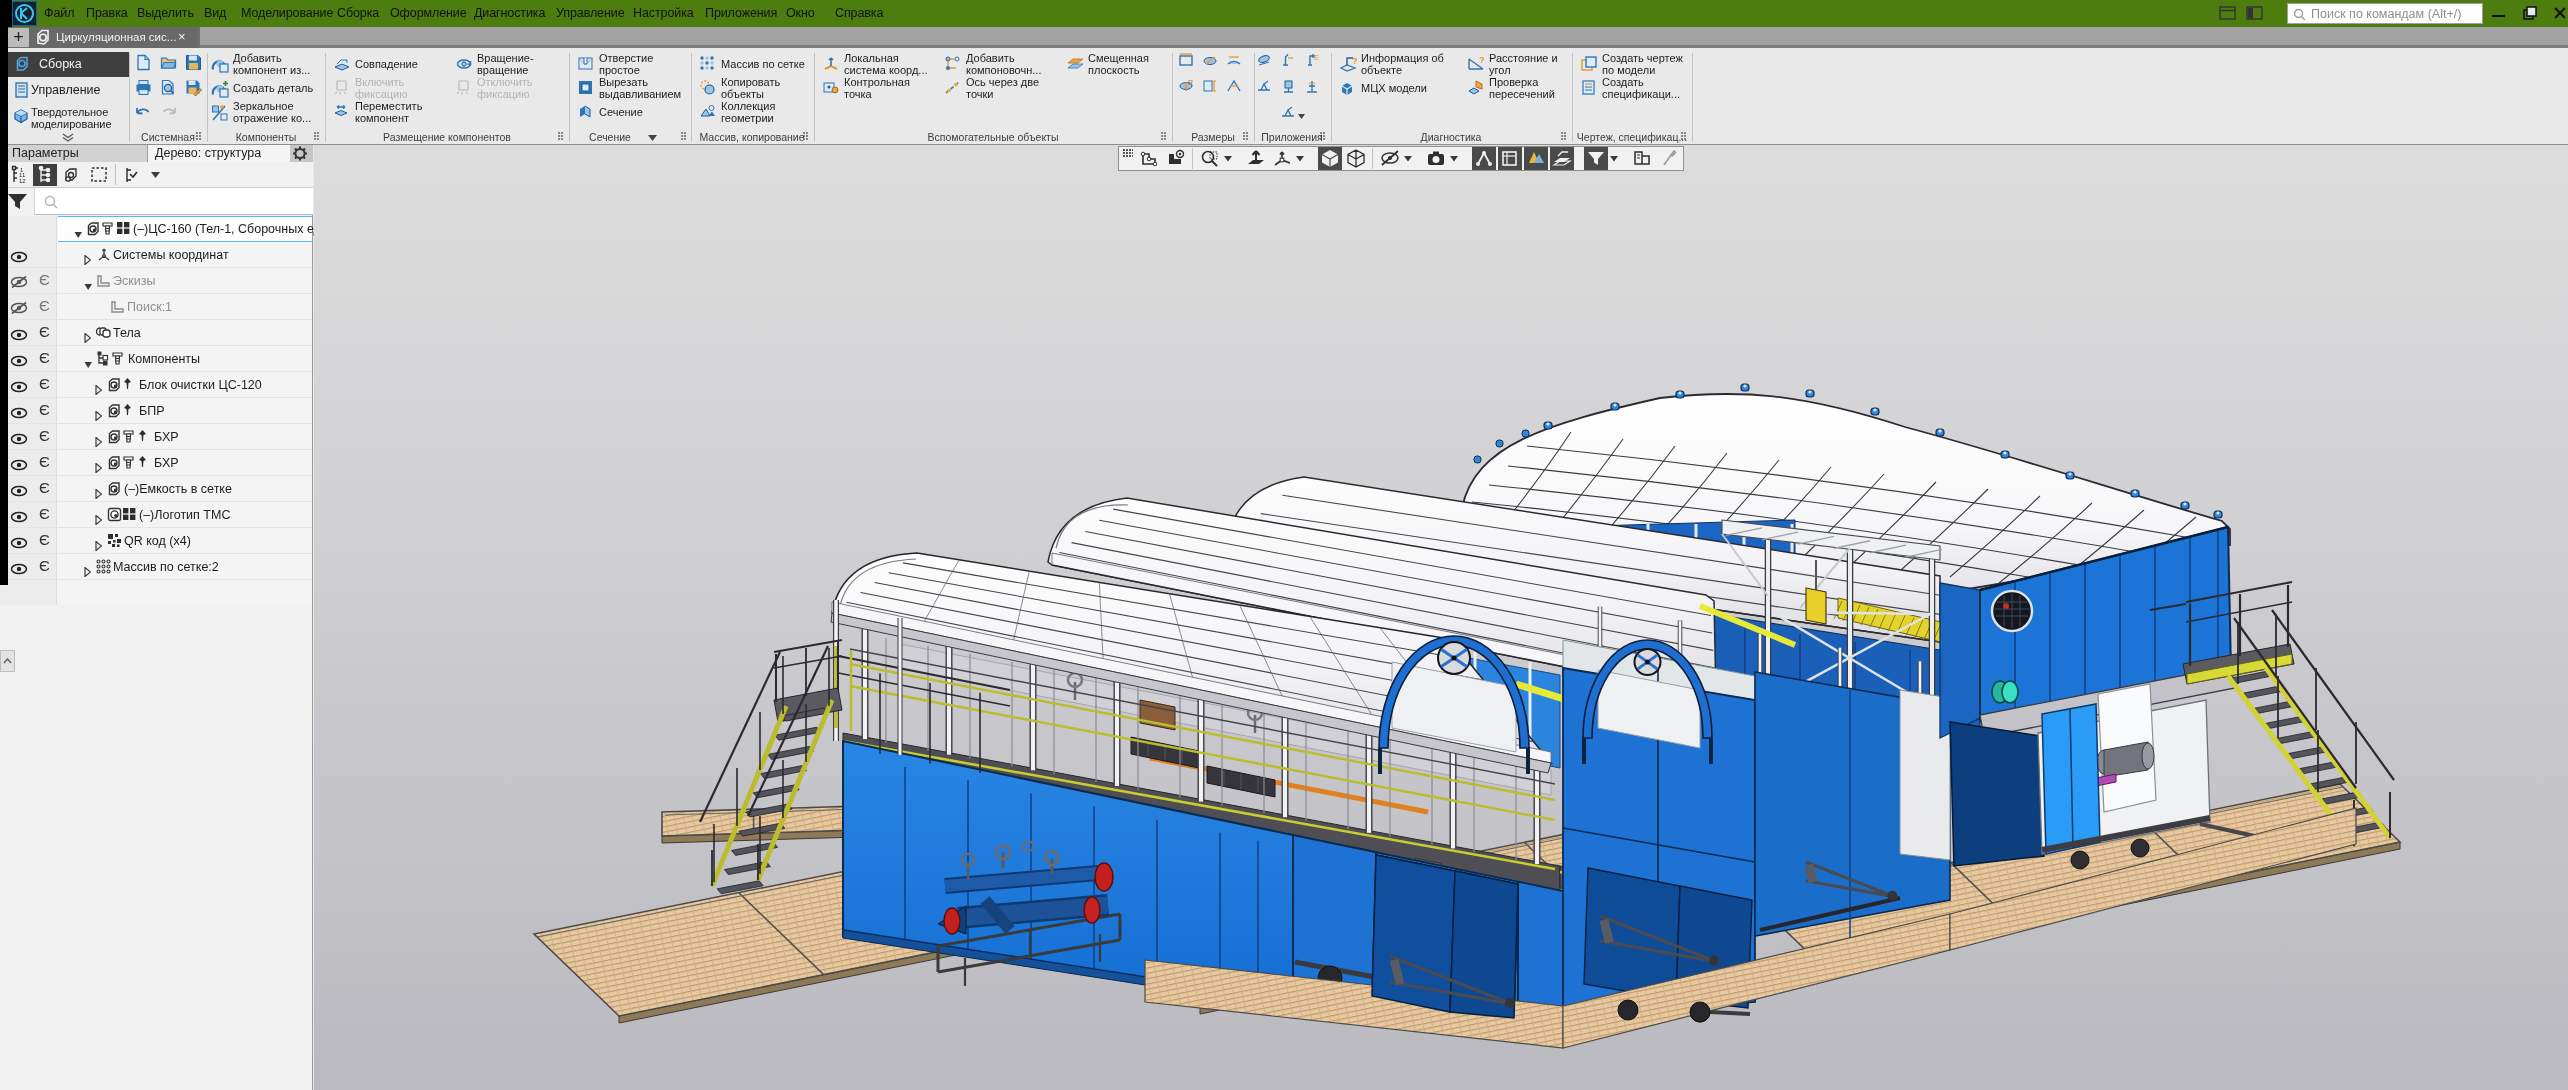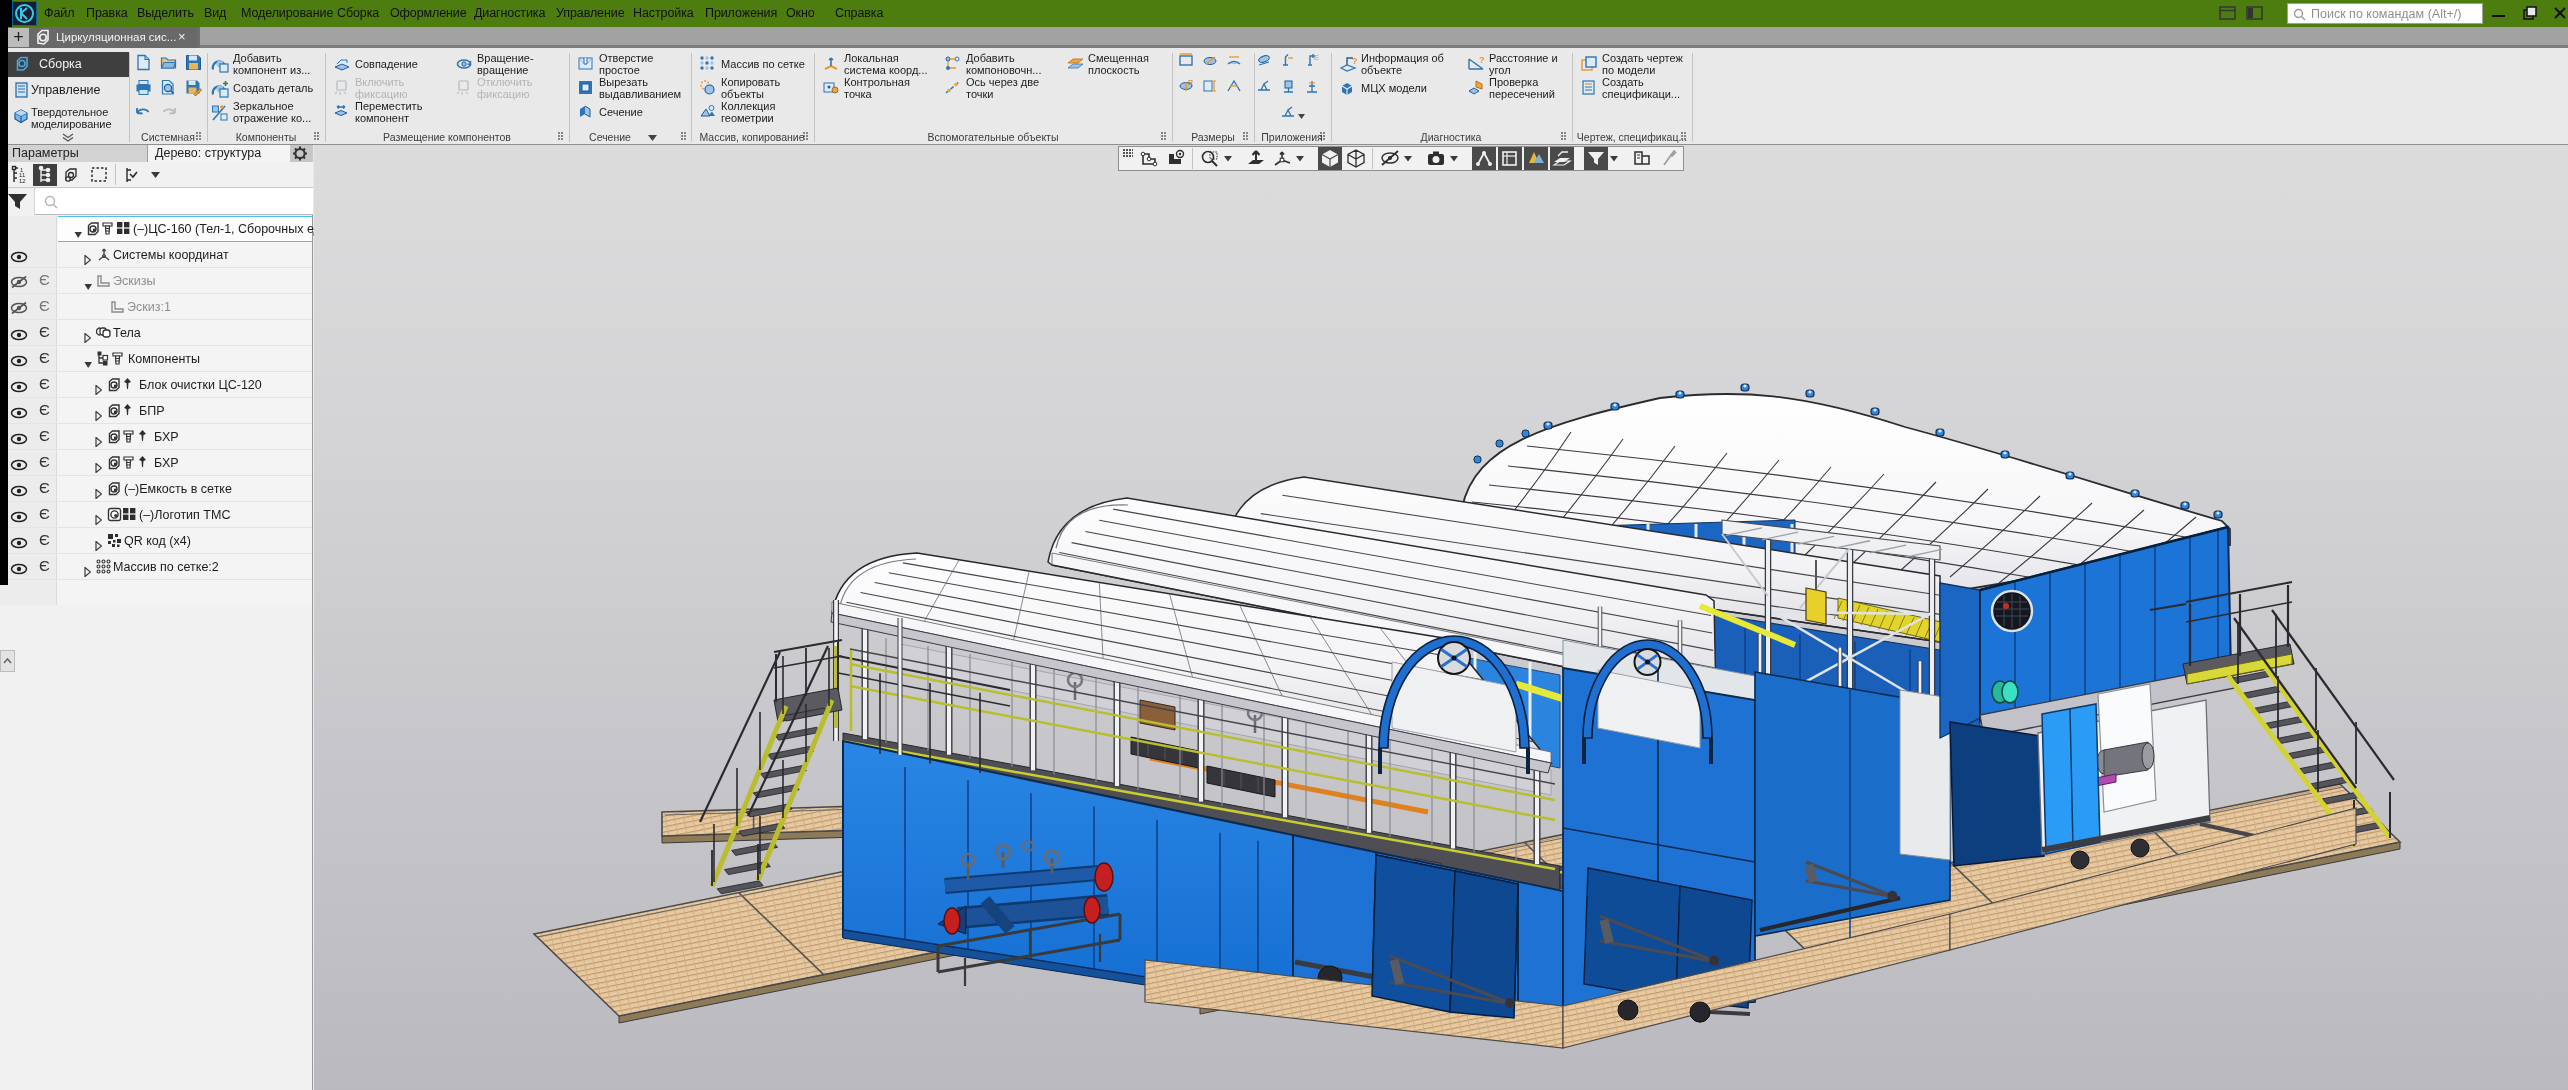--- a/index.html
+++ b/index.html
@@ -487,21 +487,21 @@
 <div class="abs" style="left:0;top:174px;width:312px;height:1px;background:#e4e4e4"></div>
 <div class="abs" style="left:10px;top:156px"><svg width="18" height="14">
         <ellipse cx="9" cy="7" rx="7.5" ry="4.6" fill="none" stroke="#555" stroke-width="1.5"></ellipse>
         <circle cx="9" cy="7" r="2.2" fill="#555"></circle>
         <line x1="2" y1="12.5" x2="16" y2="1.5" stroke="#555" stroke-width="1.6"></line>
       </svg></div>
 <div class="abs" style="left:39px;top:152px;font-size:15px;color:#777">Є</div>
 <div class="abs" style="left:110px;top:154px"><svg width="16" height="15">
         <path d="M2 13 L2 3 L5 3 L5 10 L13 10 L13 13 Z" fill="none" stroke="#8a8a8a" stroke-width="1.4"></path>
       </svg></div>
-<div class="abs trtext" style="left:127px;top:155px;color:#8f8f8f;font-size:12.5px">Эскиз:1</div>
+<div class="abs trtext" style="left:127px;top:155px;color:#8f8f8f;font-size:12.5px">Поиск:1</div>
 <div class="abs" style="left:0;top:200px;width:312px;height:1px;background:#e4e4e4"></div>
 <div class="abs" style="left:10px;top:182px"><svg width="18" height="12">
         <ellipse cx="9" cy="6" rx="7.5" ry="4.6" fill="none" stroke="#222" stroke-width="1.5"></ellipse>
         <circle cx="9" cy="6" r="2.2" fill="#222"></circle>
       </svg></div>
 <div class="abs" style="left:39px;top:178px;font-size:15px;color:#333">Є</div>
 <div class="abs" style="left:84px;top:184px"><svg width="7" height="10">
         <path d="M1 0.5 L6.5 5 L1 9.5 Z" fill="none" stroke="#3a3a3a" stroke-width="1.2"></path>
       </svg></div>
 <div class="abs" style="left:96px;top:180px"><svg width="17" height="15">

